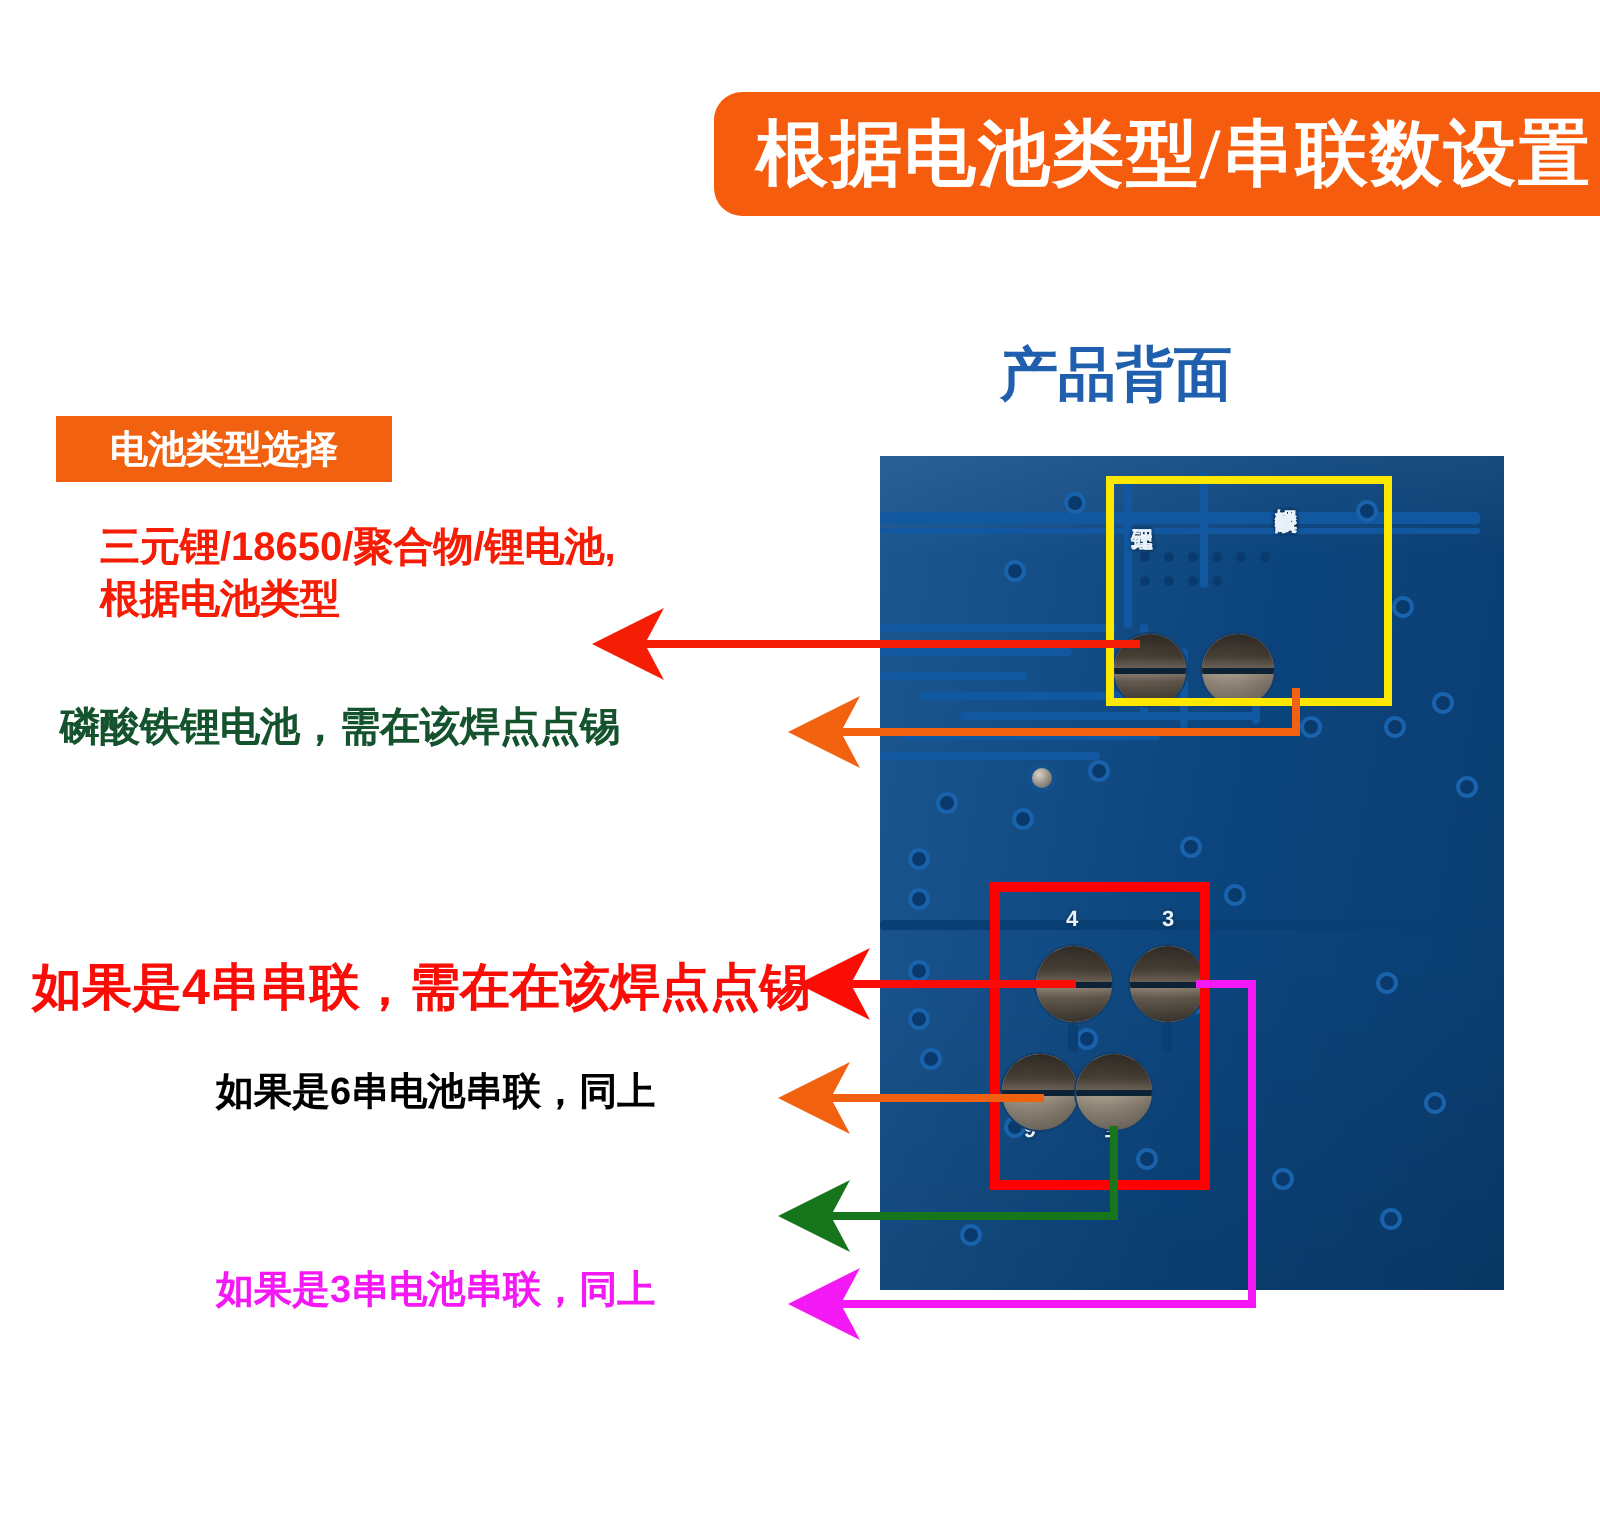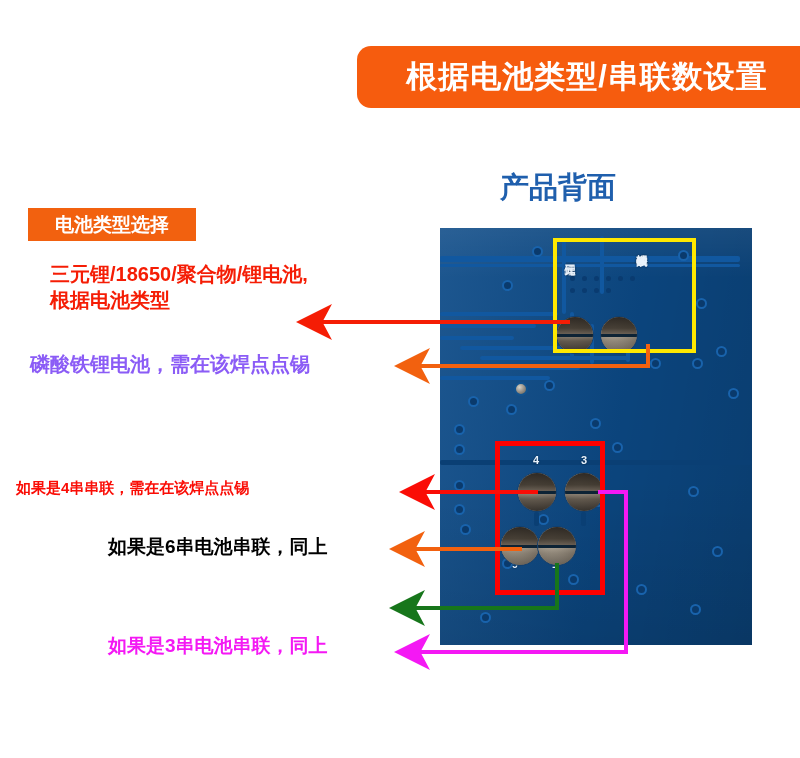--- a/index.html
+++ b/index.html
@@ -11,44 +11,45 @@
   }
   #root { position: relative; width: 800px; height: 758px; background:#fff; }
 
   
   .title-banner {
     position: absolute; left: 357px; top: 46px; width: 460px; height: 62px;
     background: #f65c0e; border-radius: 14px;
     display: flex; align-items: center; justify-content: center;
   }
   .title-banner .txt {
-    color: #ffffff; font-size: 31px; font-weight: bold; letter-spacing: 1px;
+    color: #ffffff; font-size: 36px; font-weight: bold; letter-spacing: 1px;
     white-space: nowrap;
+    font-family: Liberation Serif, serif;
   }
 
   
   .badge {
     position: absolute; background: #f2610f;
     display: flex; align-items: center; justify-content: center;
   }
   .badge .txt { color: #fff; font-size: 19px; font-weight: bold; white-space: nowrap; }
   #badge-battery { left: 28px; top: 208px; width: 168px; height: 33px; }
   #badge-series  { left: 28px; top: 426px; width: 162px; height: 36px; }
 
   
   #product-back {
     position: absolute; left: 500px; top: 168px;
     color: #1f5fad; font-size: 29px; font-weight: bold; white-space: nowrap;
   }
 
   
   .anno { position: absolute; font-weight: bold; white-space: nowrap; line-height: 1.28; }
   #anno-ternary { left: 50px; top: 262px; color: #f51d05; font-size: 20px; }
-  #anno-lifepo4 { left: 30px; top: 352px; color: #8b5cf6; font-size: 20px; }
-  #anno-4s { left: 16px; top: 478px; color: #fa0d06; font-size: 15px; }
+  #anno-lifepo4 { left: 30px; top: 352px; color: #14532d; font-size: 20px; }
+  #anno-4s { left: 16px; top: 478px; color: #fa0d06; font-size: 25px; }
   #anno-6s { left: 108px; top: 535px; color: #000000; font-size: 19px; }
   #anno-5s { left: 104px; top: 589px; color: #17761b; font-size: 19px; }
   #anno-3s { left: 108px; top: 634px; color: #f418f4; font-size: 19px; }
 
   
   #pcb {
     position: absolute; left: 440px; top: 228px; width: 312px; height: 417px;
     background:
       linear-gradient(100deg, rgba(255,255,255,0.07) 0%, rgba(0,0,0,0.08) 55%, rgba(0,0,0,0.18) 100%),
       #0c4a87;

